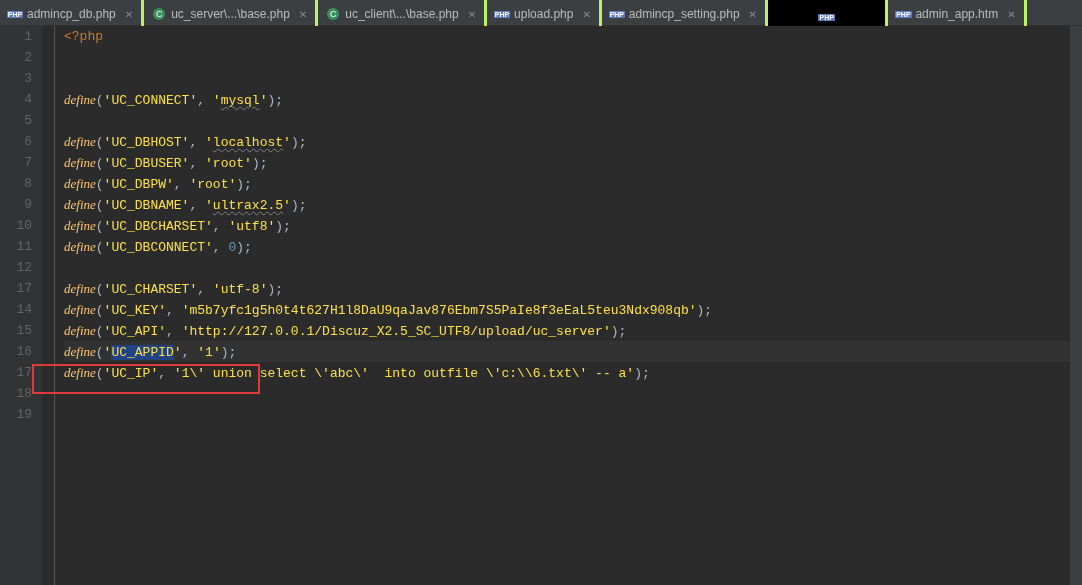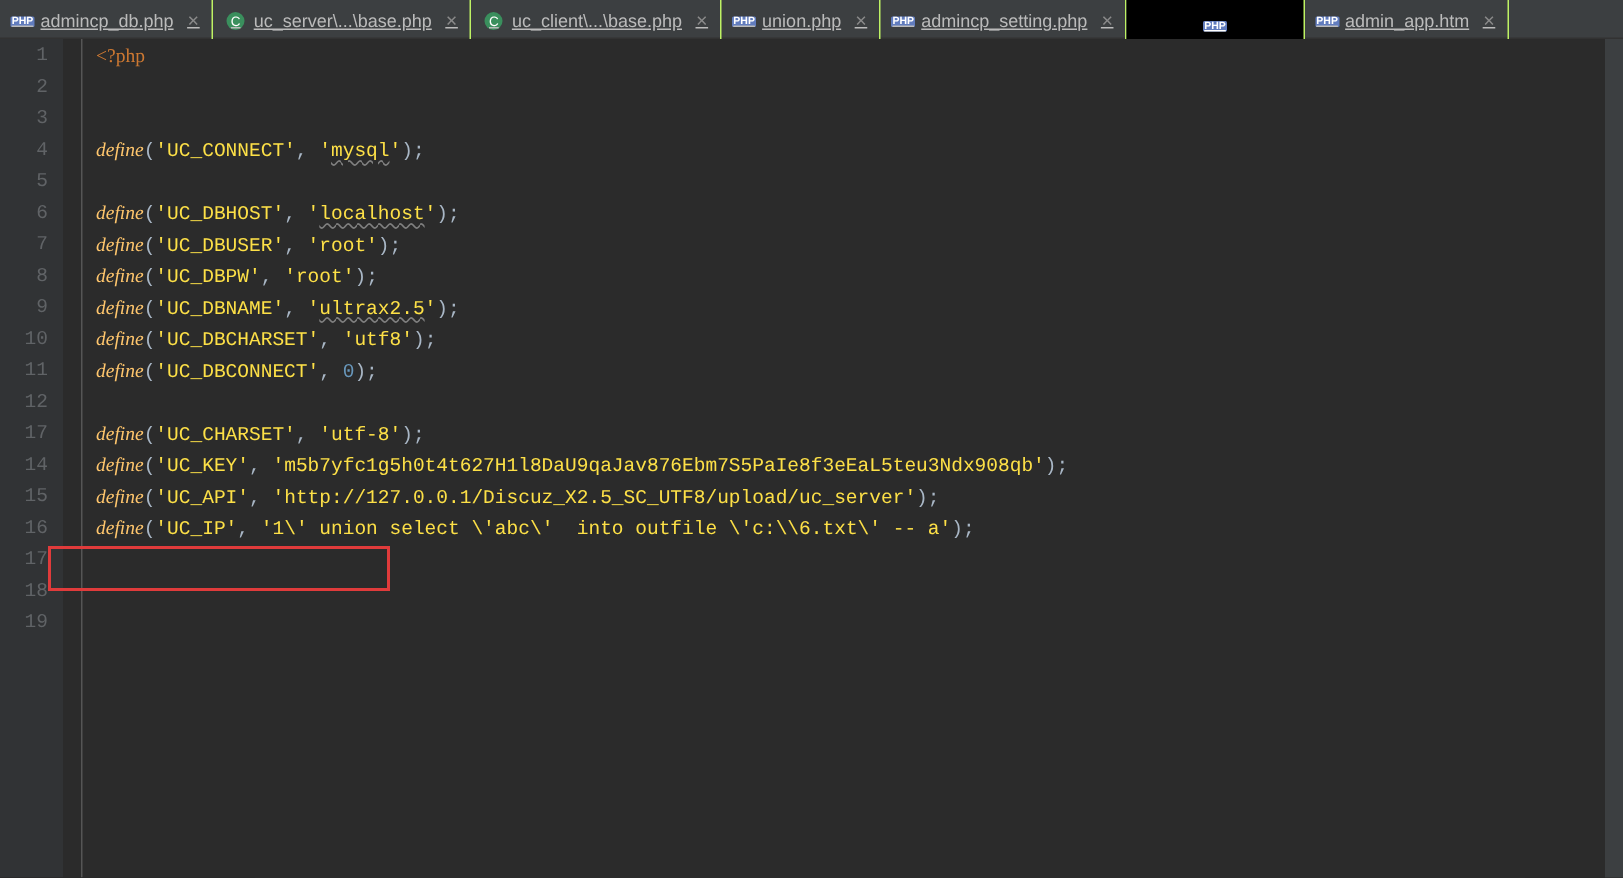--- a/index.html
+++ b/index.html
@@ -15,28 +15,27 @@
   .tabs {
     display: flex;
     background: #3c3f41;
     height: 26px;
     border-bottom: 1px solid #323232;
   }
   .tab {
     display: flex;
     align-items: center;
     padding: 14px 8px;
-    border-right: 1px solid #bef264;
+    border-right: 3px solid #bef264;
     color: #bbbbbb;
     font-size: 12px;
     font-family: -apple-system, "Segoe UI", sans-serif;
     white-space: nowrap;
     cursor: pointer;
     gap: 5px;
-    text-decoration: underline;
   }
   .tab.active {
     background: #000000;
     border-bottom: 2px solid #4a88c7;
     color: #ffffff;
     flex-direction: column;
   }
   .tab .icon { width: 14px; height: 14px; display: inline-flex; align-items: center; justify-content: center; }
   .tab .close { margin-left: 4px; color: #8a8a8a; font-size: 10px; }
   .editor {
@@ -68,21 +67,21 @@
     background: #555555;
   }
   .line {
     height: 21px;
     line-height: 21px;
     white-space: pre;
   }
   .line.current {
     background: #323232;
   }
-  .kw { color: #cc7832; font-family: Liberation Serif, serif; }
+  .kw { color: #cc7832; }
   .str { color: #fde047; }
   .num { color: #6897bb; }
   .op  { color: #a9b7c6; }
   .func { color: #ffc66d; font-style: italic; font-family: Liberation Serif, serif; }
   .caret {
     display: inline-block;
     border-left: 1px solid #ffffff;
     margin-left: -1px;
   }
   .sel { background: #214283; }
@@ -138,21 +137,21 @@
       <span class="icon">
         <span class="c-icon">C</span>
       </span>
       <span>uc_client\...\base.php</span>
       <span class="close">✕</span>
     </div>
     <div class="tab">
       <span class="icon">
         <span class="php-icon">PHP</span>
       </span>
-      <span>union.php</span>
+      <span>upload.php</span>
       <span class="close">✕</span>
     </div>
     <div class="tab">
       <span class="icon">
         <span class="php-icon">PHP</span>
       </span>
       <span>admincp_setting.php</span>
       <span class="close">✕</span>
     </div>
     <div class="tab active">
@@ -204,19 +203,20 @@
     <div class="line"><span class="func">define</span><span class="op">(</span><span class="str"><span>'</span><span>UC_DBHOST</span><span>'</span></span><span class="op">,</span><span> </span><span class="str"><span>'</span><span class="wavy">localhost</span><span>'</span></span><span class="op">)</span><span class="op">;</span></div>
     <div class="line"><span class="func">define</span><span class="op">(</span><span class="str"><span>'</span><span>UC_DBUSER</span><span>'</span></span><span class="op">,</span><span> </span><span class="str"><span>'</span><span>root</span><span>'</span></span><span class="op">)</span><span class="op">;</span></div>
     <div class="line"><span class="func">define</span><span class="op">(</span><span class="str"><span>'</span><span>UC_DBPW</span><span>'</span></span><span class="op">,</span><span> </span><span class="str"><span>'</span><span>root</span><span>'</span></span><span class="op">)</span><span class="op">;</span></div>
     <div class="line"><span class="func">define</span><span class="op">(</span><span class="str"><span>'</span><span>UC_DBNAME</span><span>'</span></span><span class="op">,</span><span> </span><span class="str"><span>'</span><span class="wavy">ultrax2.5</span><span>'</span></span><span class="op">)</span><span class="op">;</span></div>
     <div class="line"><span class="func">define</span><span class="op">(</span><span class="str"><span>'</span><span>UC_DBCHARSET</span><span>'</span></span><span class="op">,</span><span> </span><span class="str"><span>'</span><span>utf8</span><span>'</span></span><span class="op">)</span><span class="op">;</span></div>
     <div class="line"><span class="func">define</span><span class="op">(</span><span class="str"><span>'</span><span>UC_DBCONNECT</span><span>'</span></span><span class="op">,</span><span> </span><span class="num">0</span><span class="op">)</span><span class="op">;</span></div>
     <div class="line"></div>
     <div class="line"><span class="func">define</span><span class="op">(</span><span class="str"><span>'</span><span>UC_CHARSET</span><span>'</span></span><span class="op">,</span><span> </span><span class="str"><span>'</span><span>utf-8</span><span>'</span></span><span class="op">)</span><span class="op">;</span></div>
     <div class="line"><span class="func">define</span><span class="op">(</span><span class="str"><span>'</span><span>UC_KEY</span><span>'</span></span><span class="op">,</span><span> </span><span class="str"><span>'</span><span>m5b7yfc1g5h0t4t627H1l8DaU9qaJav876Ebm7S5PaIe8f3eEaL5teu3Ndx908qb</span><span>'</span></span><span class="op">)</span><span class="op">;</span></div>
     <div class="line"><span class="func">define</span><span class="op">(</span><span class="str"><span>'</span><span>UC_API</span><span>'</span></span><span class="op">,</span><span> </span><span class="str"><span>'</span><span>http://127.0.0.1/Discuz_X2.5_SC_UTF8/upload/uc_server</span><span>'</span></span><span class="op">)</span><span class="op">;</span></div>
+    <div class="line current"><span class="func">define</span><span class="op">(</span><span class="str"><span>'</span><span class="caret"></span><span class="sel">UC_APPID</span><span>'</span></span><span class="op">,</span><span> </span><span class="str"><span>'</span><span>1</span><span>'</span></span><span class="op">)</span><span class="op">;</span></div>
     <div class="line"><span class="func">define</span><span class="op">(</span><span class="str"><span>'</span><span>UC_IP</span><span>'</span></span><span class="op">,</span><span> </span><span class="str"><span>'</span><span>1\' union select \'abc\'  into outfile \'c:\\6.txt\' -- a</span><span>'</span></span><span class="op">)</span><span class="op">;</span></div>
 
     <div class="redbox" style="left:-10px; top:338px; width:228px; height:30px;"></div>
   </div>
 </div>
 
 <div class="scrollbar-v"></div>
 
 </body></html>

